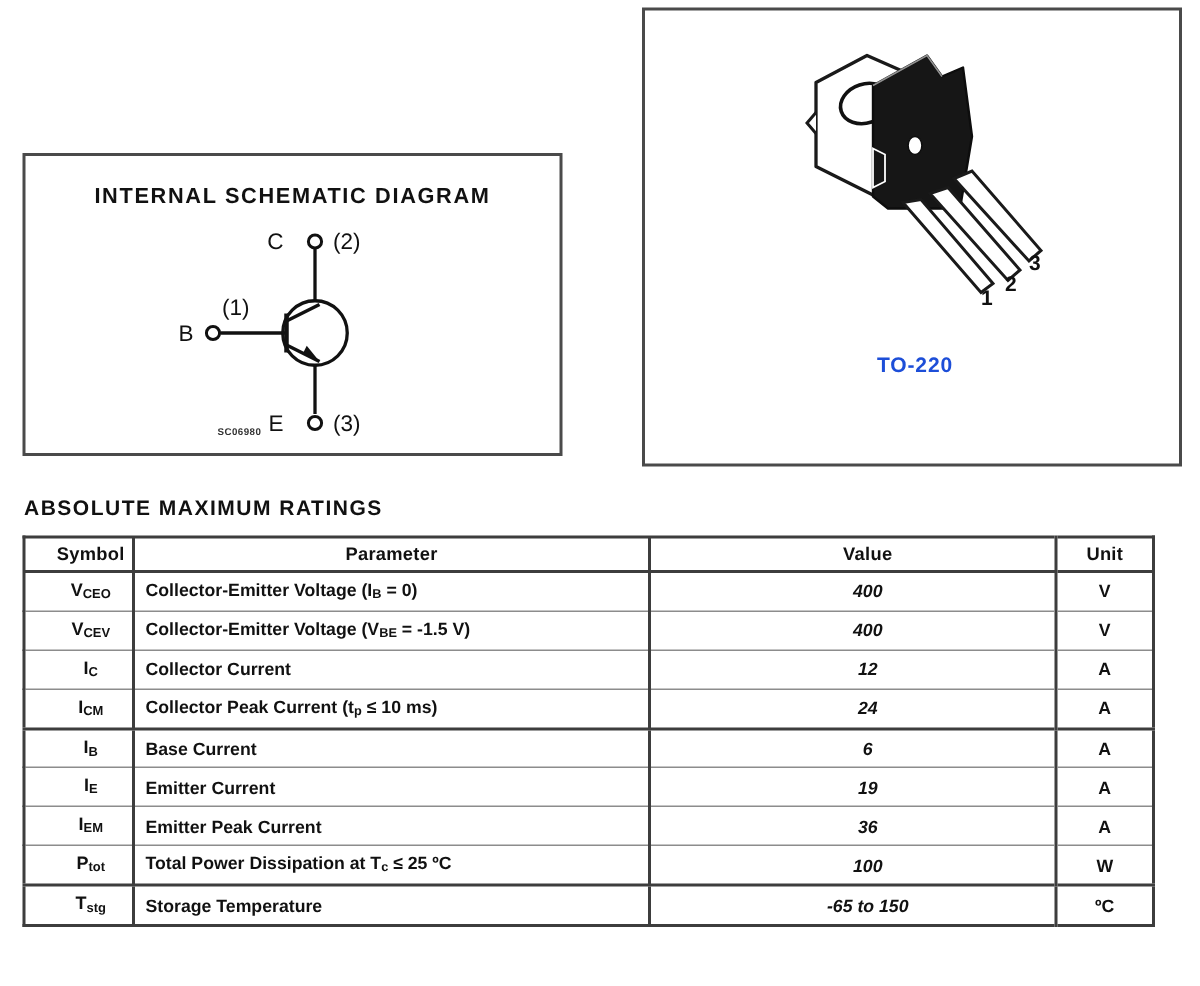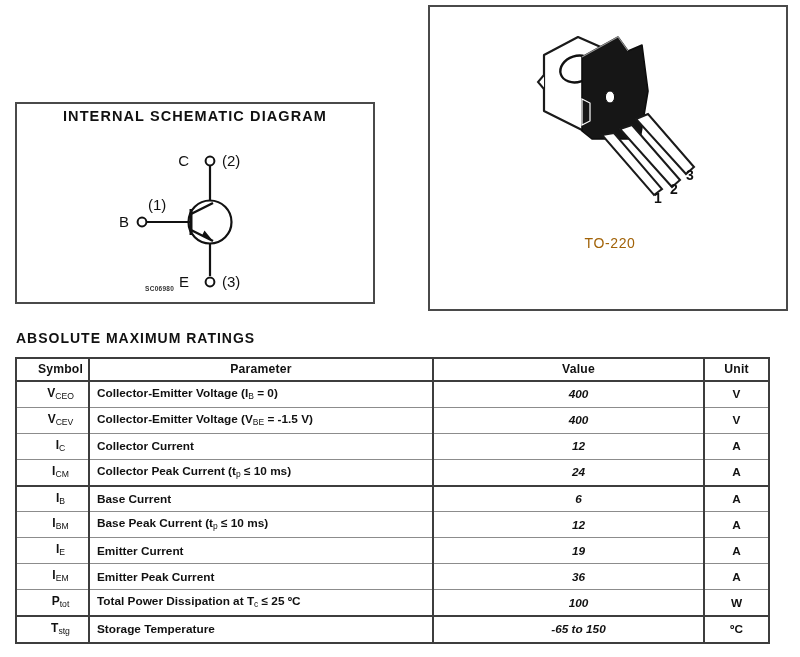--- a/index.html
+++ b/index.html
@@ -39,32 +39,32 @@
   .panel-title {
     position: absolute;
     left: 0;
     right: 0;
     text-align: center;
     font-size: 14.5px;
     font-weight: bold;
     letter-spacing: 1.1px;
     color: #111;
   }
-  #schematic-title { top: 4px; }
+  #schematic-title { top: 19px; }
 
   .package-caption {
     position: absolute;
     left: 4px;
     right: 0;
     text-align: center;
     top: 228px;
     font-size: 14px;
-    font-weight: normal;
+    font-weight: bold;
     letter-spacing: 0.6px;
-    color: #a16207;
+    color: #1d4ed8;
   }
 
   .schem-code {
     position: absolute;
     left: 128px;
     top: 181px;
     font-size: 6.5px;
     font-weight: bold;
     letter-spacing: 0.3px;
     color: #333;
@@ -144,21 +144,21 @@
   #ratings-table { border: 2px solid #3d3d3d; }
   #ratings-table thead th { border-top: none; border-bottom: 2px solid #3d3d3d; }
   #ratings-table tbody tr.thick-top td { border-top: 2px solid #3d3d3d; }
   #ratings-table tbody tr:last-child td { border-bottom: none; }
   #ratings-table th:first-child, #ratings-table td:first-child { border-left: none; padding-left: 16px; }
   #ratings-table th:last-child, #ratings-table td:last-child { border-right: none; margin-left: 24px; }
   #ratings-table th.col-param, #ratings-table td.param { border-left: 2px solid #3d3d3d; }
   #ratings-table th.col-val, #ratings-table td.val { border-left: 2px solid #3d3d3d; padding-left: 20px; }
   #ratings-table th.col-unit, #ratings-table td.unit { border-left: 2px solid #3d3d3d; }
 
-  sub { font-size: 0.72em; vertical-align: -0.22em; font-weight: normal; }
+  sub { font-size: 0.72em; vertical-align: -0.22em; font-weight: bold; }
 </style>
 </head>
 <body>
 
 <div class="panel" id="schematic-panel">
 
   <div class="panel-title" id="schematic-title">INTERNAL SCHEMATIC DIAGRAM</div>
 
   <svg class="svg-layer" width="356" height="198" viewBox="0 0 356 198">
 
@@ -271,26 +271,20 @@
         <td class="val">24</td>
         <td class="unit">A</td>
       </tr>
       <tr class="thick-top">
         <td class="sym">I<sub>B</sub></td>
         <td class="param">Base Current</td>
         <td class="val">6</td>
         <td class="unit">A</td>
       </tr>
       <tr>
-        <td class="sym">I<sub>BM</sub></td>
-        <td class="param">Base Peak Current (t<sub>p</sub> ≤ 10 ms)</td>
-        <td class="val">12</td>
-        <td class="unit">A</td>
-      </tr>
-      <tr>
         <td class="sym">I<sub>E</sub></td>
         <td class="param">Emitter Current</td>
         <td class="val">19</td>
         <td class="unit">A</td>
       </tr>
       <tr>
         <td class="sym">I<sub>EM</sub></td>
         <td class="param">Emitter Peak Current</td>
         <td class="val">36</td>
         <td class="unit">A</td>

